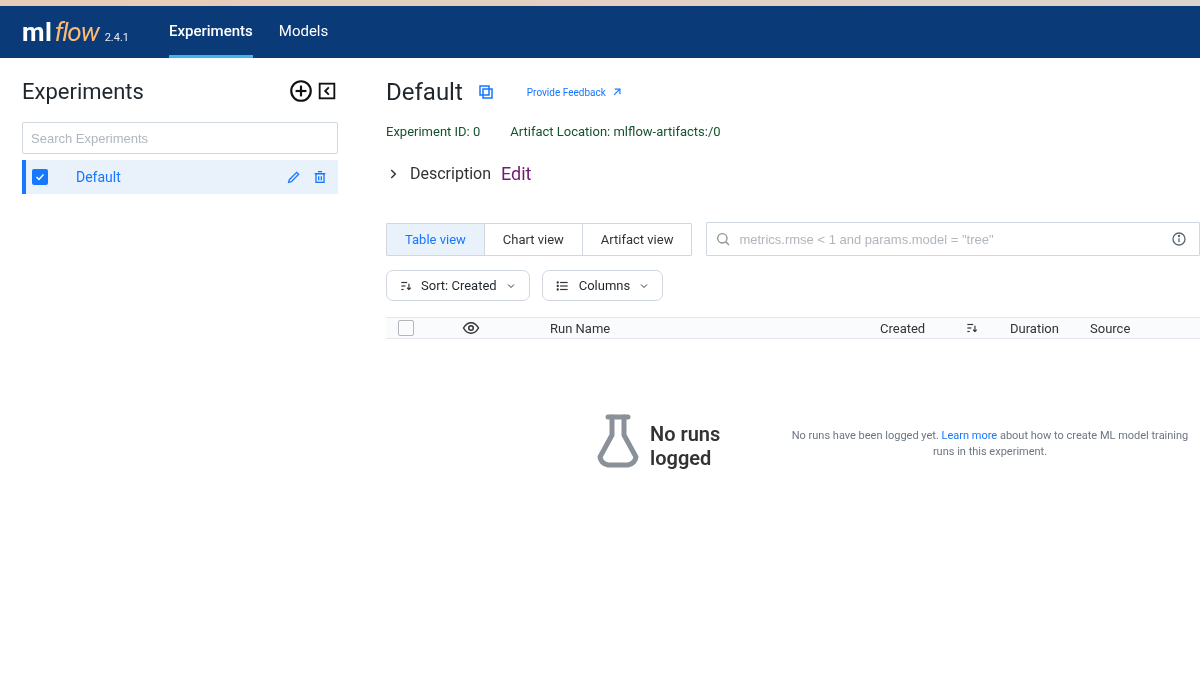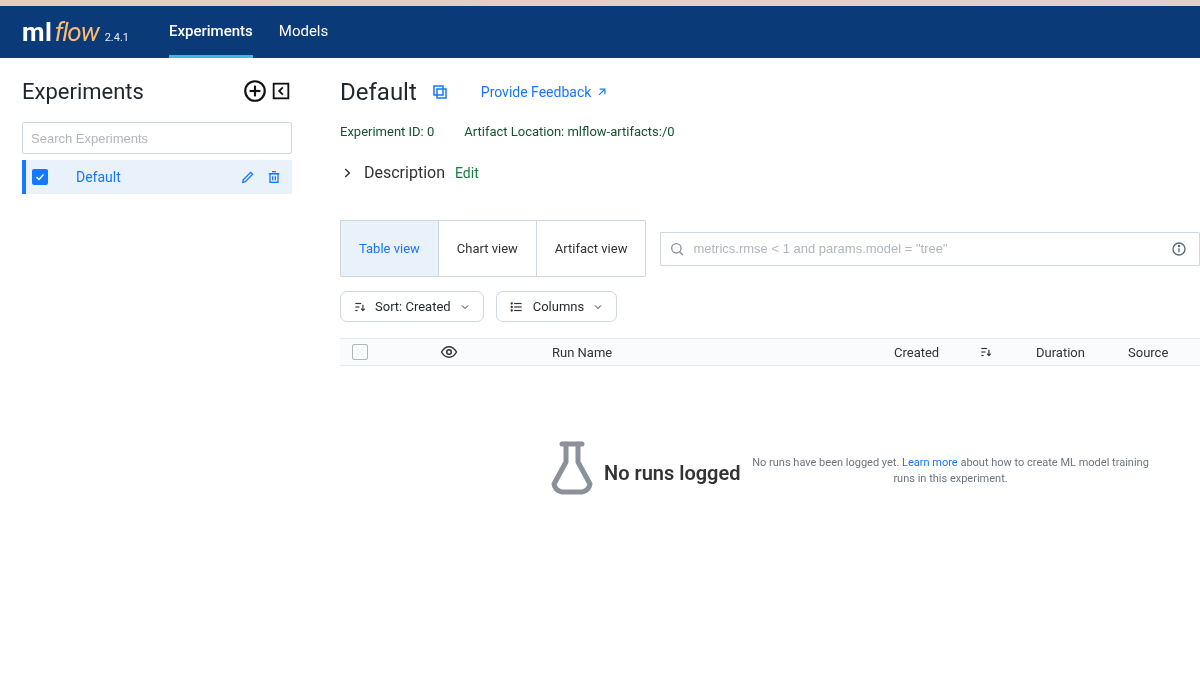--- a/index.html
+++ b/index.html
@@ -28,41 +28,41 @@
   .search-box input::placeholder { color: #b0b6bc; }
   .exp-item { margin-top: 6px; height: 34px; display: flex; align-items: center; background: #e9f1fb; border-left: 4px solid #1677ff; padding: 0 10px 0 6px; cursor: pointer; }
   .exp-check { width: 16px; height: 16px; background: #1677ff; border-radius: 2px; display: flex; align-items: center; justify-content: center; }
   .exp-label { color: #1677ff; margin-left: 28px; font-size: 14px; flex: 1; }
   .exp-actions { display: flex; gap: 10px; }
   .sm-icon { width: 16px; height: 16px; color: #1677ff; }
   
   .title-row { display: flex; align-items: center; gap: 14px; }
   .page-title { font-size: 24px; font-weight: 400; }
   .copy-ic { color: #1677ff; }
-  .feedback { color: #1677ff; font-size: 14px; margin-left: 18px; display: flex; align-items: center; gap: 4px; cursor: pointer; }
+  .feedback { color: #1677ff; font-size: 10px; margin-left: 18px; display: flex; align-items: center; gap: 4px; cursor: pointer; }
   .meta-row { margin-top: 18px; font-size: 13px; color: #14532d; display: flex; gap: 30px; }
   .desc-row { margin-top: 24px; display: flex; align-items: center; gap: 10px; }
   .desc-row .chev { color: #333; }
   .desc-label { font-size: 16px; color: #333; }
-  .edit-link { color: #15803d; font-size: 14px; cursor: pointer; }
+  .edit-link { color: #701a75; font-size: 18px; cursor: pointer; }
   
   .tabs-row { margin-top: 38px; display: flex; align-items: center; gap: 14px; }
   .seg { display: flex; border: 1px solid #d0d7de; border-radius: 1px; overflow: hidden; }
-  .seg-btn { padding: 20px 18px; font-size: 13px; cursor: pointer; border-right: 1px solid #d0d7de; background: #fff; color: #333; }
+  .seg-btn { padding: 8px 18px; font-size: 13px; cursor: pointer; border-right: 1px solid #d0d7de; background: #fff; color: #333; }
   .seg-btn:last-child { border-right: none; }
   .seg-btn.active { background: #e9f1fb; color: #1677ff; }
   .search-runs { flex: 1; display: flex; align-items: center; border: 1px solid #d0d7de; border-radius: 1px; height: 34px; padding: 0 8px; }
   .search-runs input { border: none; outline: none; flex: 1; font-size: 13px; }
   .search-runs input::placeholder { color: #b0b6bc; }
   .info-ic { color: #5a6872; padding: 0 4px; }
   
   .toolbar2 { margin-top: 14px; display: flex; gap: 12px; }
   .tbtn { display: flex; align-items: center; gap: 8px; border: 1px solid #d0d7de; border-radius: 7px; padding: 7px 12px; font-size: 13px; cursor: pointer; background: #fff; }
   
-  .thead { margin-top: 16px; border-top: 1px solid #e4e8ec; border-bottom: 1px solid #e4e8ec; background: #fafbfc; height: 28px; display: flex; align-items: center; padding: 0 12px; gap: 32px; font-size: 13px; color: #333; }
+  .thead { margin-top: 16px; border-top: 1px solid #e4e8ec; border-bottom: 1px solid #e4e8ec; background: #fafbfc; height: 22px; display: flex; align-items: center; padding: 0 12px; gap: 20px; font-size: 13px; color: #333; }
   .th-check { width: 16px; height: 16px; border: 1px solid #b0b6bc; border-radius: 2px; }
   .th-spacer1 { width: 8px; }
   .th-run { flex: 0 0 310px; }
   .th-created { flex: 0 0 110px; display:flex; gap:40px;}
   .th-dur { flex: 0 0 60px; }
   .th-src { flex: 0 0 60px; }
   
   .empty { margin-top: 70px; display: flex; flex-direction: row; align-items: center; color: #333; padding-left:200px; }
   .empty-title { font-size: 20px; font-weight: 600; margin-top: 10px; }
   .empty-sub { font-size: 11px; color: #6c7680; margin-top: 6px; text-align: center; max-width: 420px; line-height: 1.5; }

